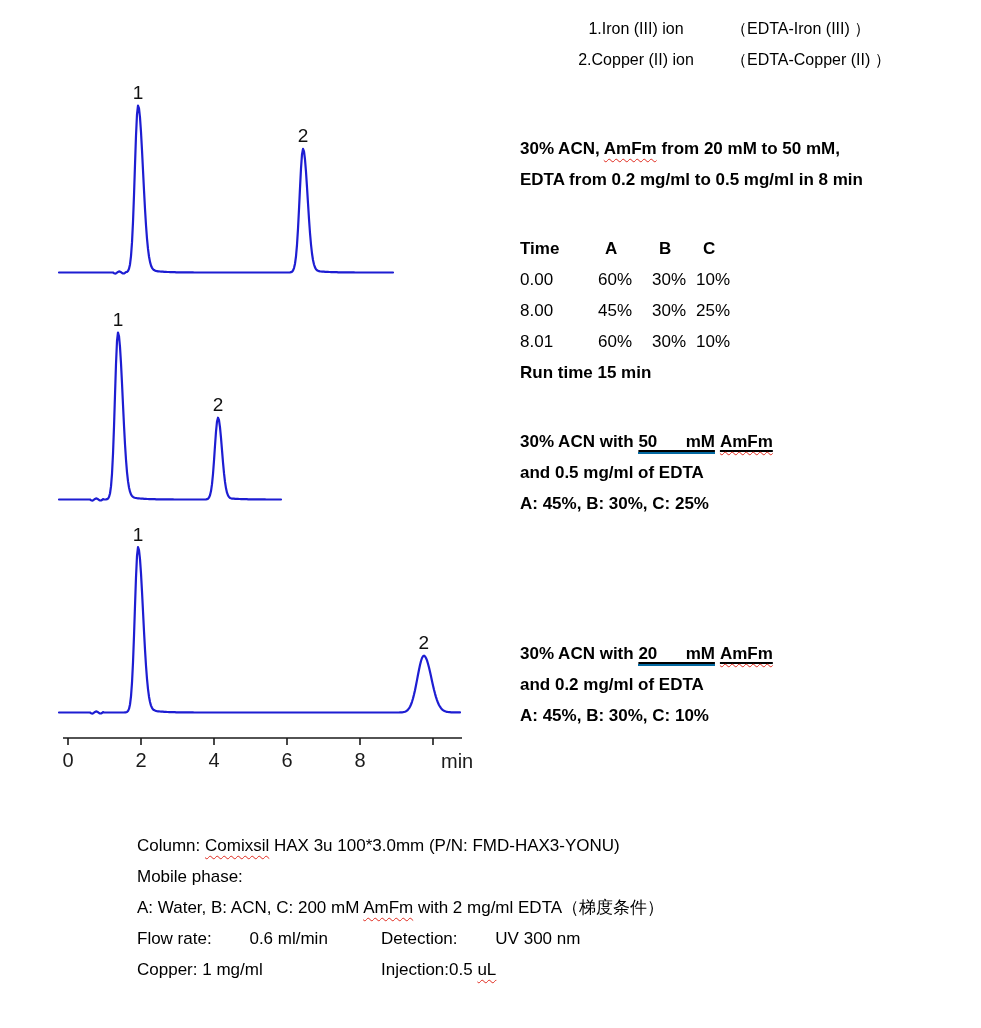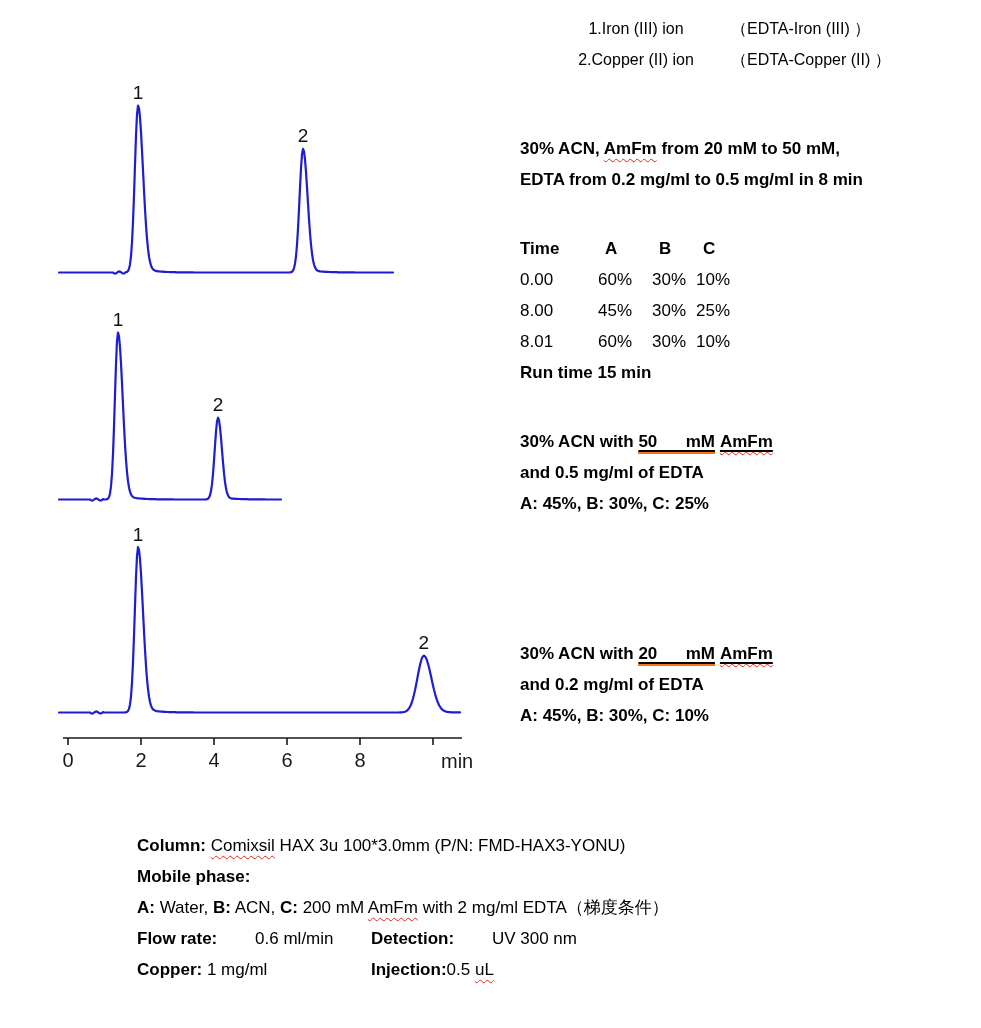--- a/index.html
+++ b/index.html
@@ -1,37 +1,37 @@
 <!DOCTYPE html>
 <html><head>
 <meta charset="utf-8">
 <style>
   html,body{margin:0;padding:0;background:#fff;}
   .canvas{position:relative;width:981px;height:1028px;background:#ffffff;
           font-family:"Liberation Sans",sans-serif;color:#000;overflow:hidden;}
   .abs{position:absolute;}
   .tline{white-space:pre;line-height:31px;height:31px;position:relative;}
-  .b{font-weight:bold;}
+  .b{font-weight:normal;}
   svg text{font-family:"Liberation Sans",sans-serif;}
   
   .legend{font-size:16px;line-height:31px;}
   .legend-name{display:inline-block;min-width:190px;text-align:center;}
   
   .cond{font-size:17px;font-weight:bold;line-height:31.5px;}
   
   .gtable{display:grid;grid-template-columns:78px 54px 44px 60px;font-size:17px;line-height:31px;}
   .gtable .hdr{font-weight:bold;}
   .gtable .hdr.pad{padding-left:7px;}
   .gtable-footer{font-size:17px;font-weight:bold;line-height:31px;}
   
   .finfo{font-size:17px;line-height:31px;}
-  .at250{position:absolute;left:234px;top:0;}
+  .at250{position:absolute;left:244px;top:0;}
   
   .u{text-decoration:underline;text-decoration-thickness:1.5px;text-underline-offset:3px;}
-  .ublue{border-bottom:2px solid #f97316;padding-bottom:1px;}
+  .ublue{border-bottom:2px solid #0369a1;padding-bottom:1px;}
   .wavy{text-decoration-line:underline;text-decoration-style:wavy;
         text-decoration-color:#e02a1e;text-decoration-thickness:1px;text-underline-offset:4px;}
   .gap{margin-left:5px;}
 </style>
 </head>
 <body>
 
 <div class="canvas">
 
   <svg id="chrom-svg" class="abs" style="left:0;top:0;" width="981" height="1028">

